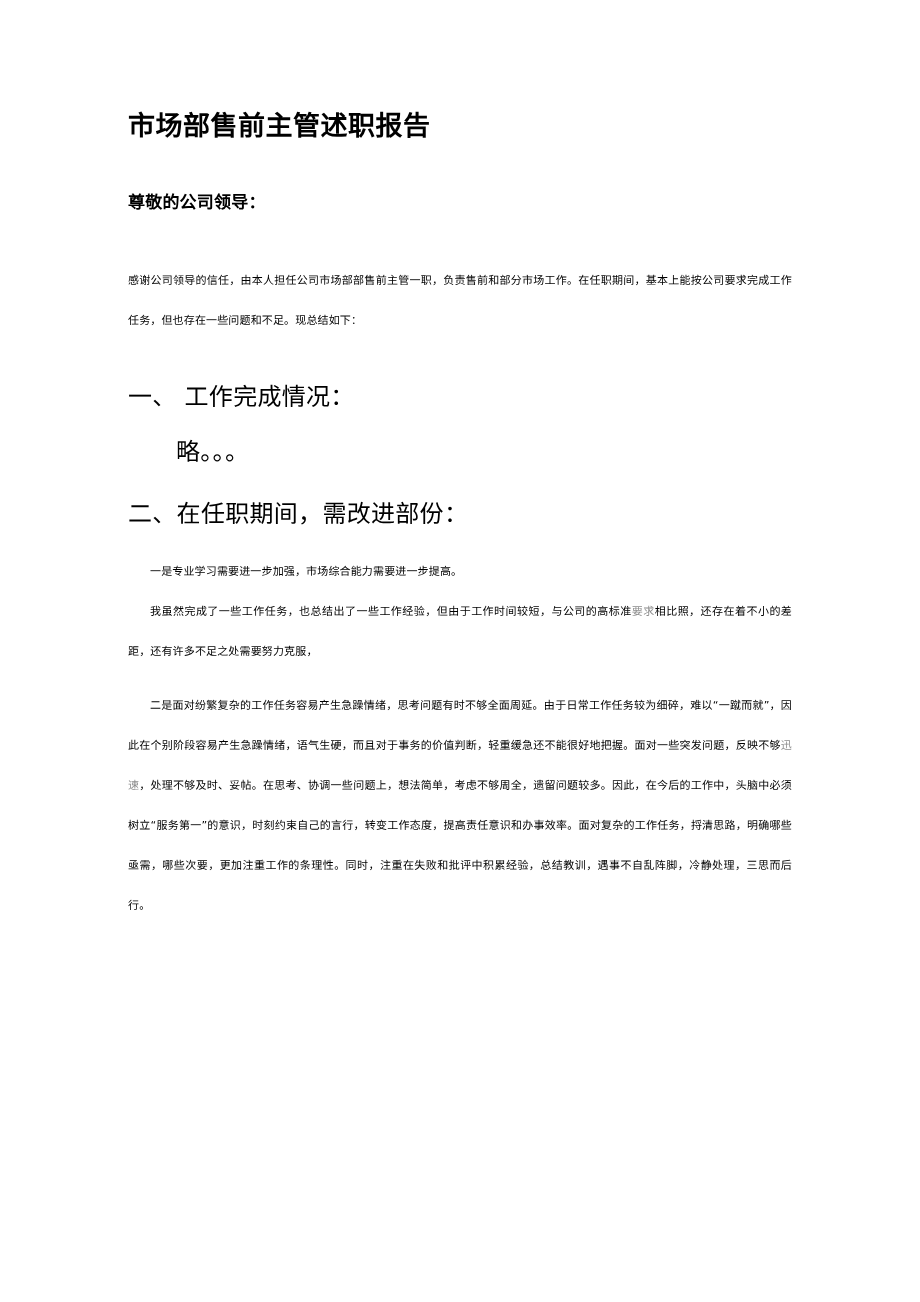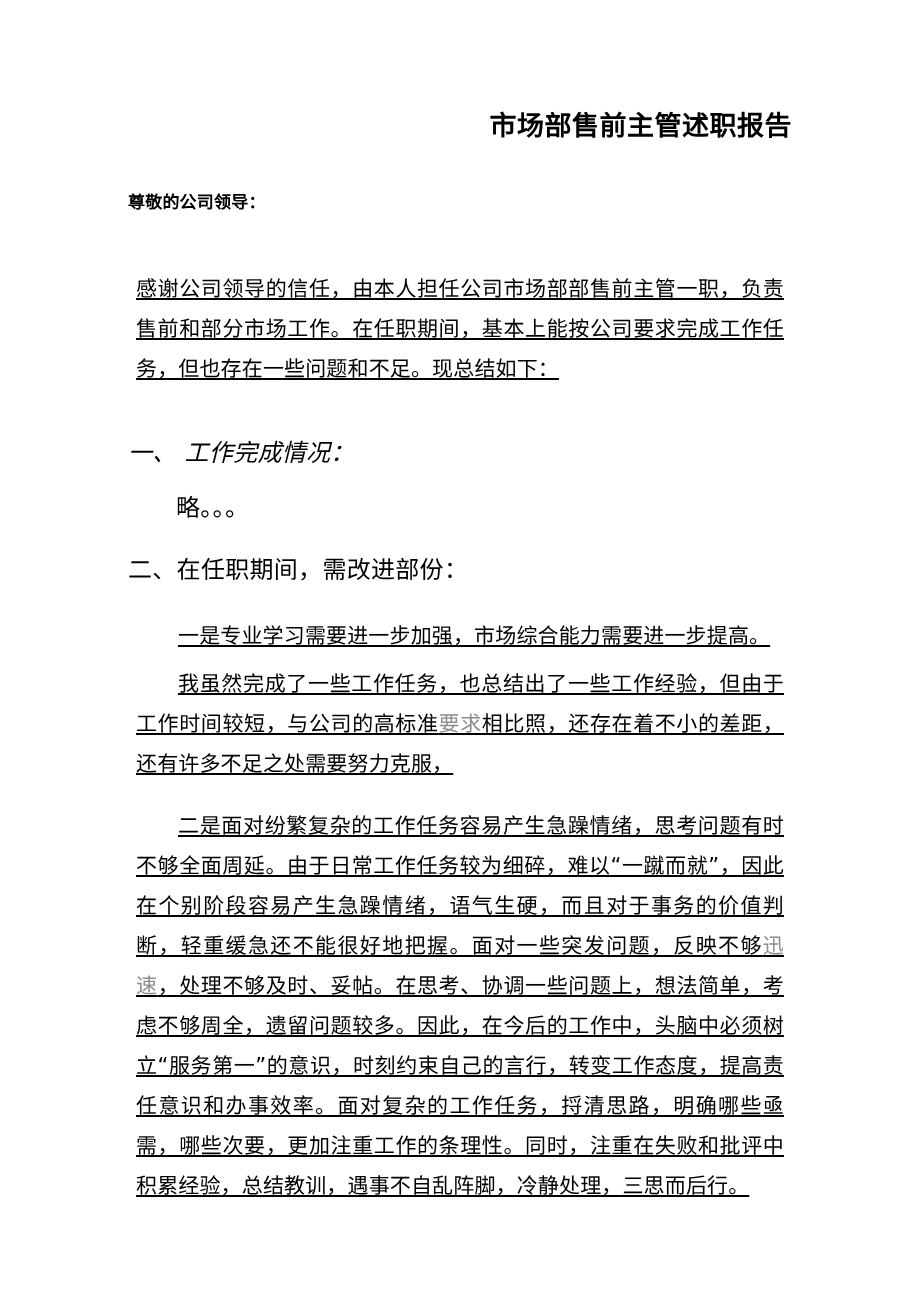--- a/index.html
+++ b/index.html
@@ -32,45 +32,44 @@
     width: 664px;
   }
 
   
   .doc-title {
     margin: 0;
     padding: 0;
     font-size: 27px;
     font-weight: 700;
     line-height: 1.35;
-    text-align: right;
+    text-align: left;
     letter-spacing: 0.5px;
     padding-top: 108px;
   }
 
   
   .salutation {
     margin: 0;
     padding-top: 38px;
     font-size: 17px;
     line-height: 40px;
     letter-spacing: 0.2px;
     font-weight: bold;
   }
 
   
   .body-para {
-    margin: 8px;
-    font-size: 21px;
+    margin: 0;
+    font-size: 11px;
     line-height: 40px;
     letter-spacing: 0.15px;
     text-align: justify;
     text-justify: inter-ideograph;
     word-break: break-all;
-    text-decoration: underline;
   }
 
   .para-intro {
     padding-top: 39px;
   }
 
   .para-indent {
     text-indent: 2em;
   }
 
@@ -91,21 +90,20 @@
   .section-heading {
     margin: 0;
     font-size: 24px;
     font-weight: 400;
     line-height: 40px;
     letter-spacing: 0.3px;
   }
 
   .heading-one {
     padding-top: 36px;
-    font-style: italic;
   }
 
   .heading-two {
     padding-top: 22px;
   }
 
   .section-subitem {
     margin: 0;
     font-size: 24px;
     font-weight: 400;

